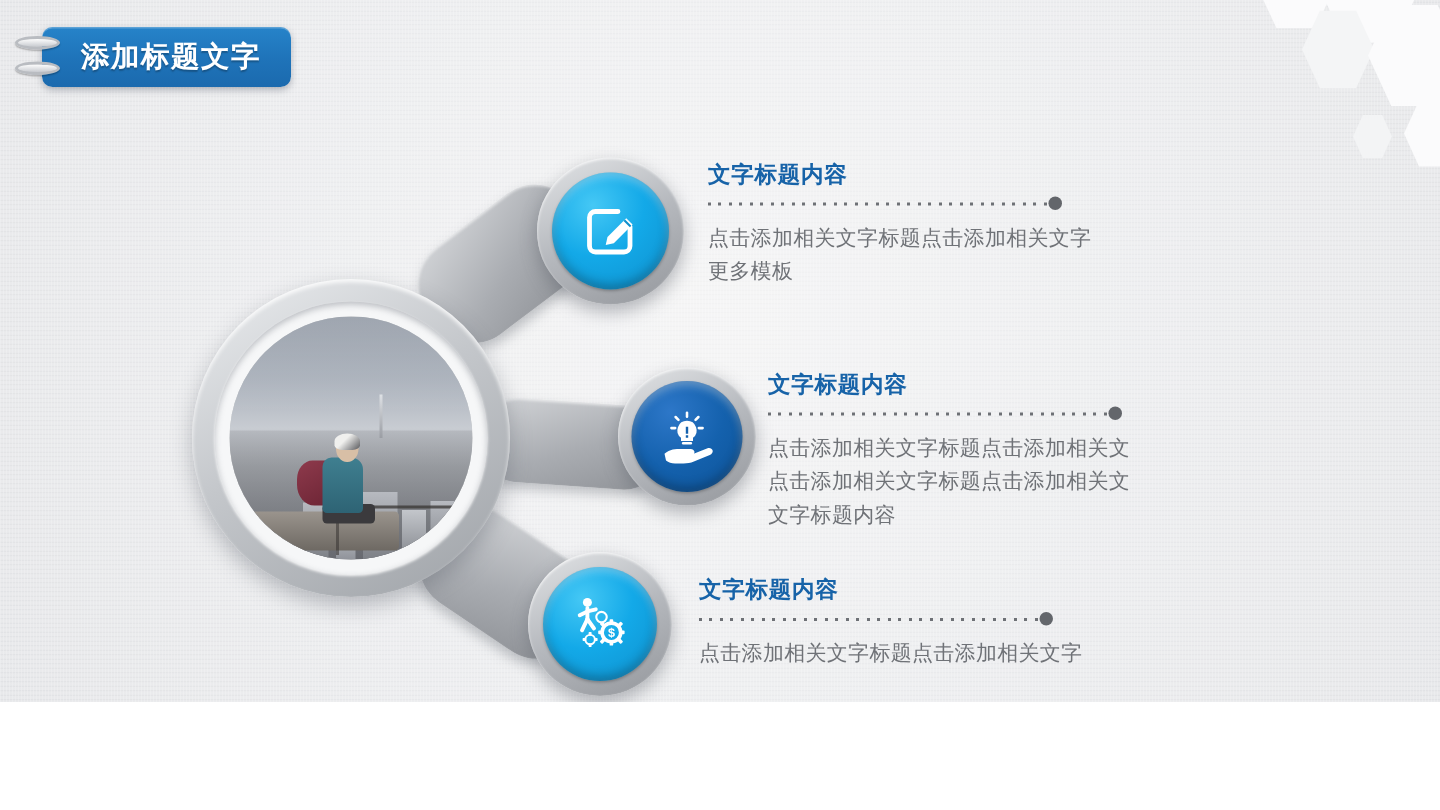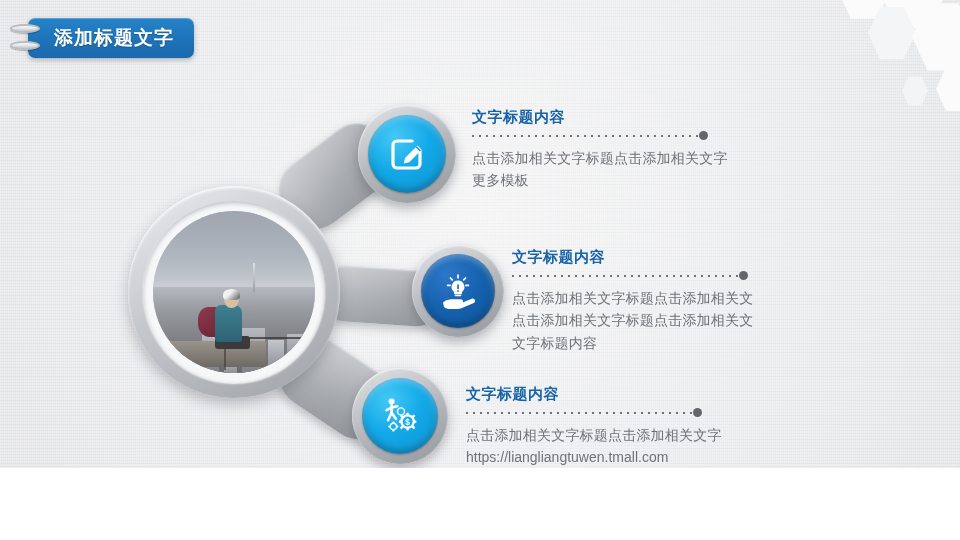--- a/index.html
+++ b/index.html
@@ -441,17 +441,16 @@
   </div>
 
   <div class="textblock" id="tb3">
     <div class="tb-title">文字标题内容</div>
     <div class="tb-rule">
       <div class="dots"></div>
       <div class="enddot"></div>
     </div>
     <div class="tb-body">
       <span class="line">点击添加相关文字标题点击添加相关文字</span>
-      <span class="line url">https://liangliangtuwen.tmall.com</span>
     </div>
   </div>
 
 </div>
 
 </body></html>

